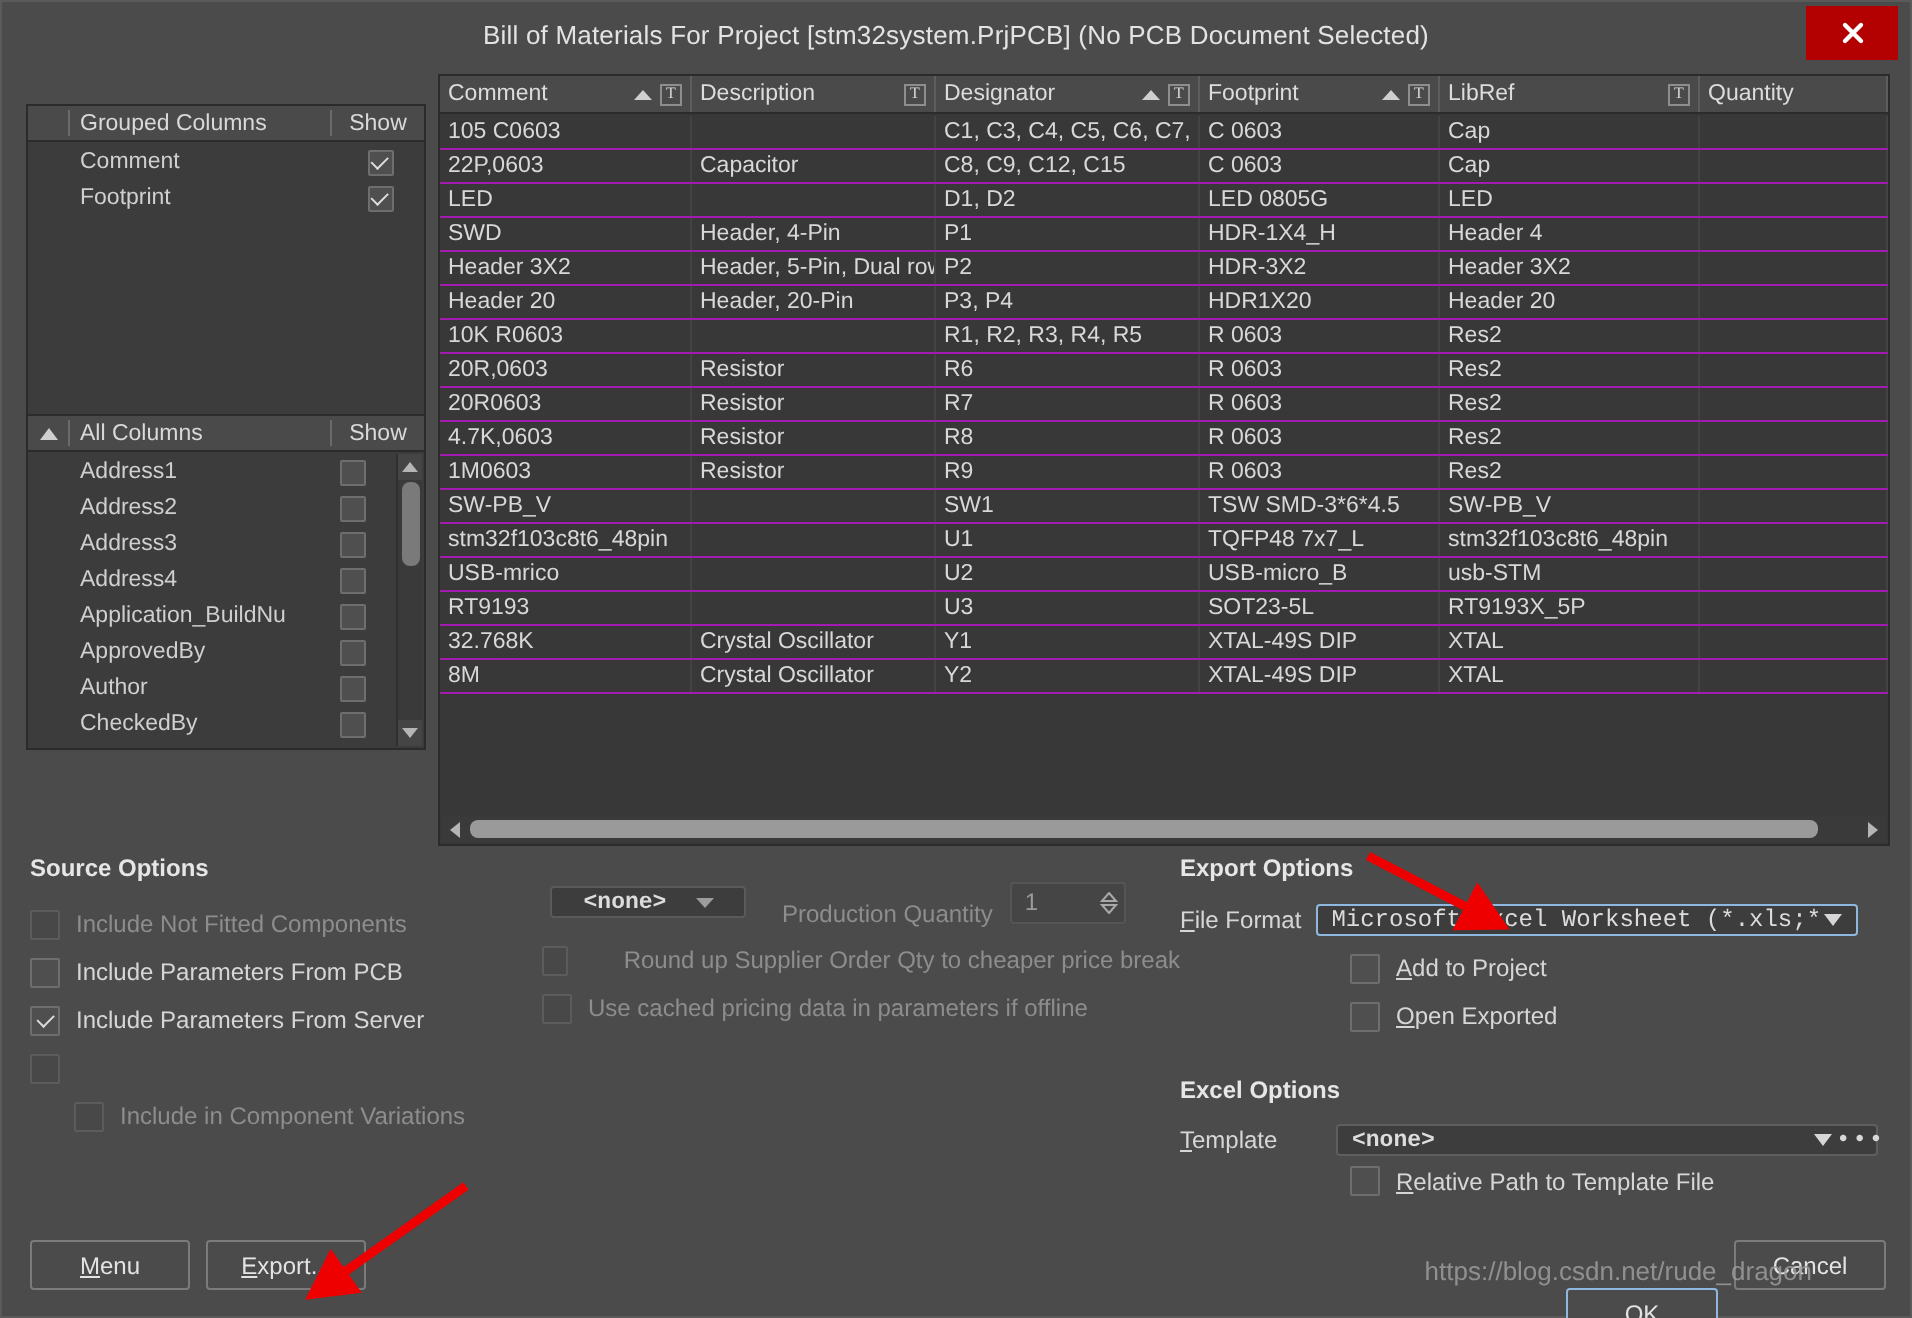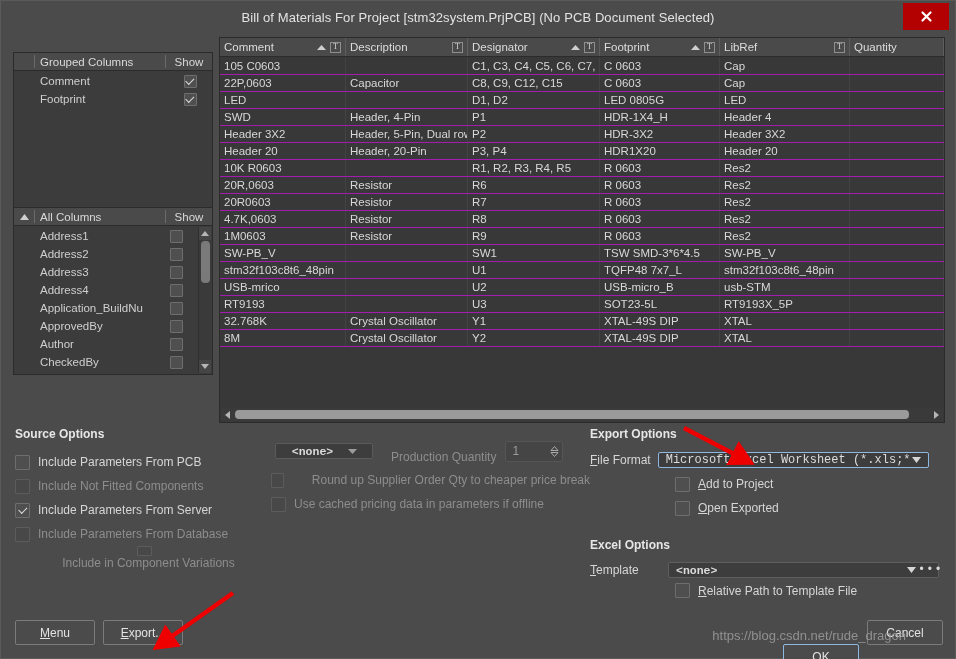--- a/index.html
+++ b/index.html
@@ -663,36 +663,35 @@
         </div>
       </div>
     </div>
 
     <div class="opts">
 
       <div style="position:absolute; left:8px; top:0; width:245px;">
         <div class="group-title">Source Options</div>
         <div id="source-list" style="margin-top:9px;">
             <div class="opt-row" style="margin-left: 0px;">
+              <div class="cb sq dim big"></div>
+              <div class="opt-label dim">Include Not Fitted Components</div>
+            </div>
+            <div class="opt-row" style="margin-left: 0px;">
               <div class="cb sq big"></div>
               <div class="opt-label">Include Parameters From PCB</div>
-            </div>
-            <div class="opt-row" style="margin-left: 0px;">
-              <div class="cb sq dim big"></div>
-              <div class="opt-label dim">Include Not Fitted Components</div>
             </div>
             <div class="opt-row" style="margin-left: 0px;">
               <div class="cb sq checked big"></div>
               <div class="opt-label">Include Parameters From Server</div>
             </div>
             <div class="opt-row" style="margin-left: 0px;">
               <div class="cb sq dim big"></div>
-              <div class="opt-label dim">Include Parameters From Database</div>
-            </div>
-            <div class="opt-row" style="margin-left: 22px; flex-direction: column;">
+            </div>
+            <div class="opt-row" style="margin-left: 22px;">
               <div class="cb sq dim big"></div>
               <div class="opt-label dim">Include in Component Variations</div>
             </div>
           </div>
       </div>
 
       <div style="position:absolute; left:253px; top:0; width:330px;">
         <div style="display:flex; align-items:center; margin-top:11px;">
           <div class="combo flat" style="width:98px; margin-left:15px; justify-content:center;">
             <div class="cval" style="flex:none; font-weight:bold; font-size:11.5px;">&lt;none&gt;</div>

